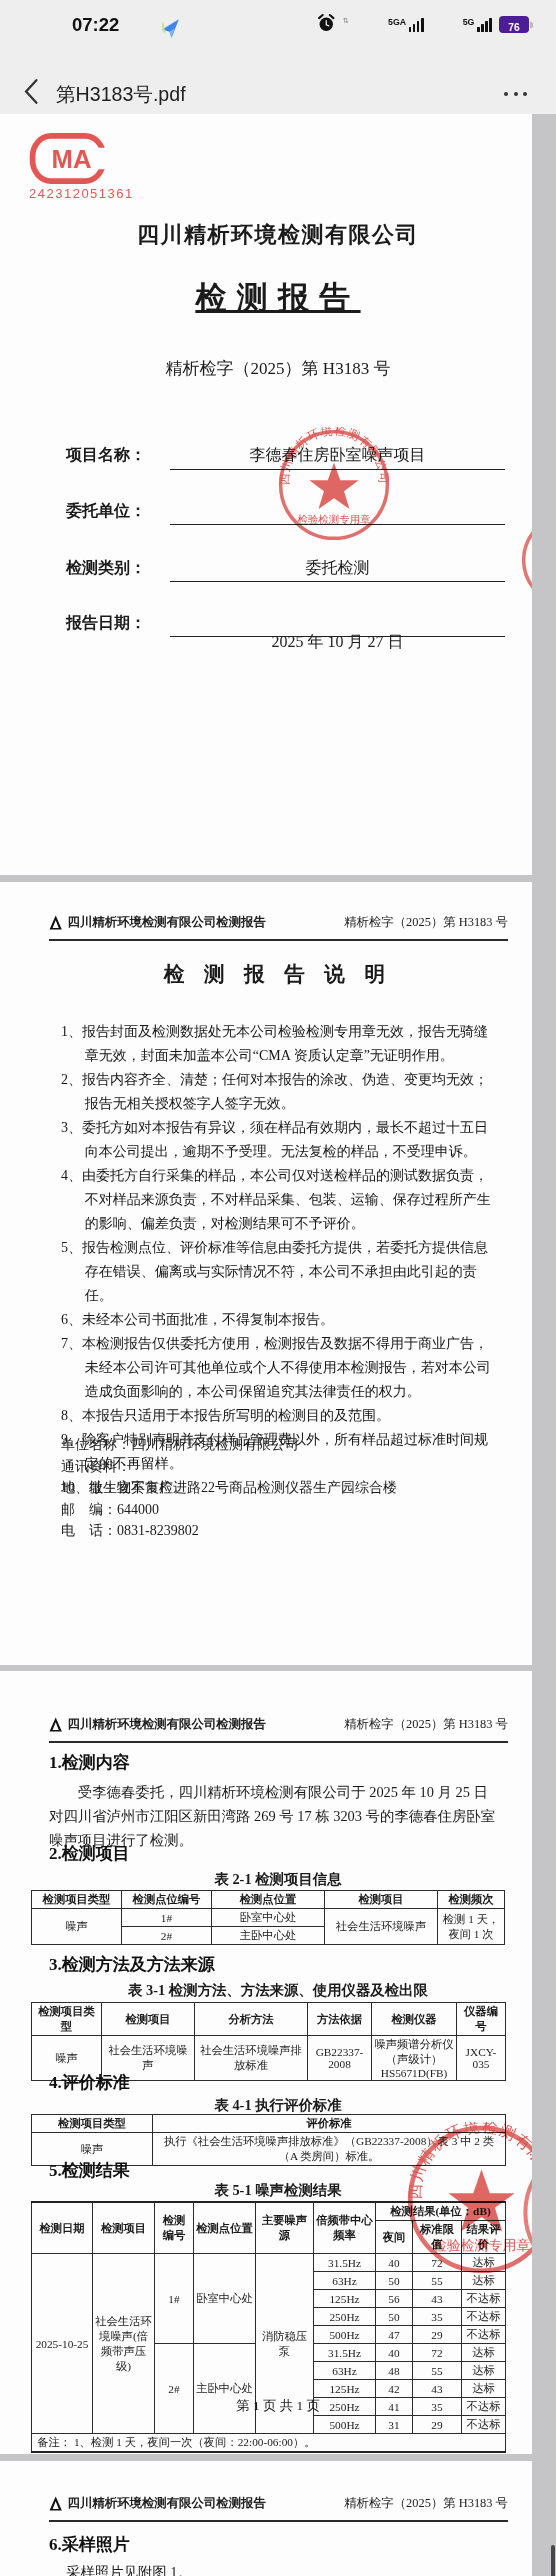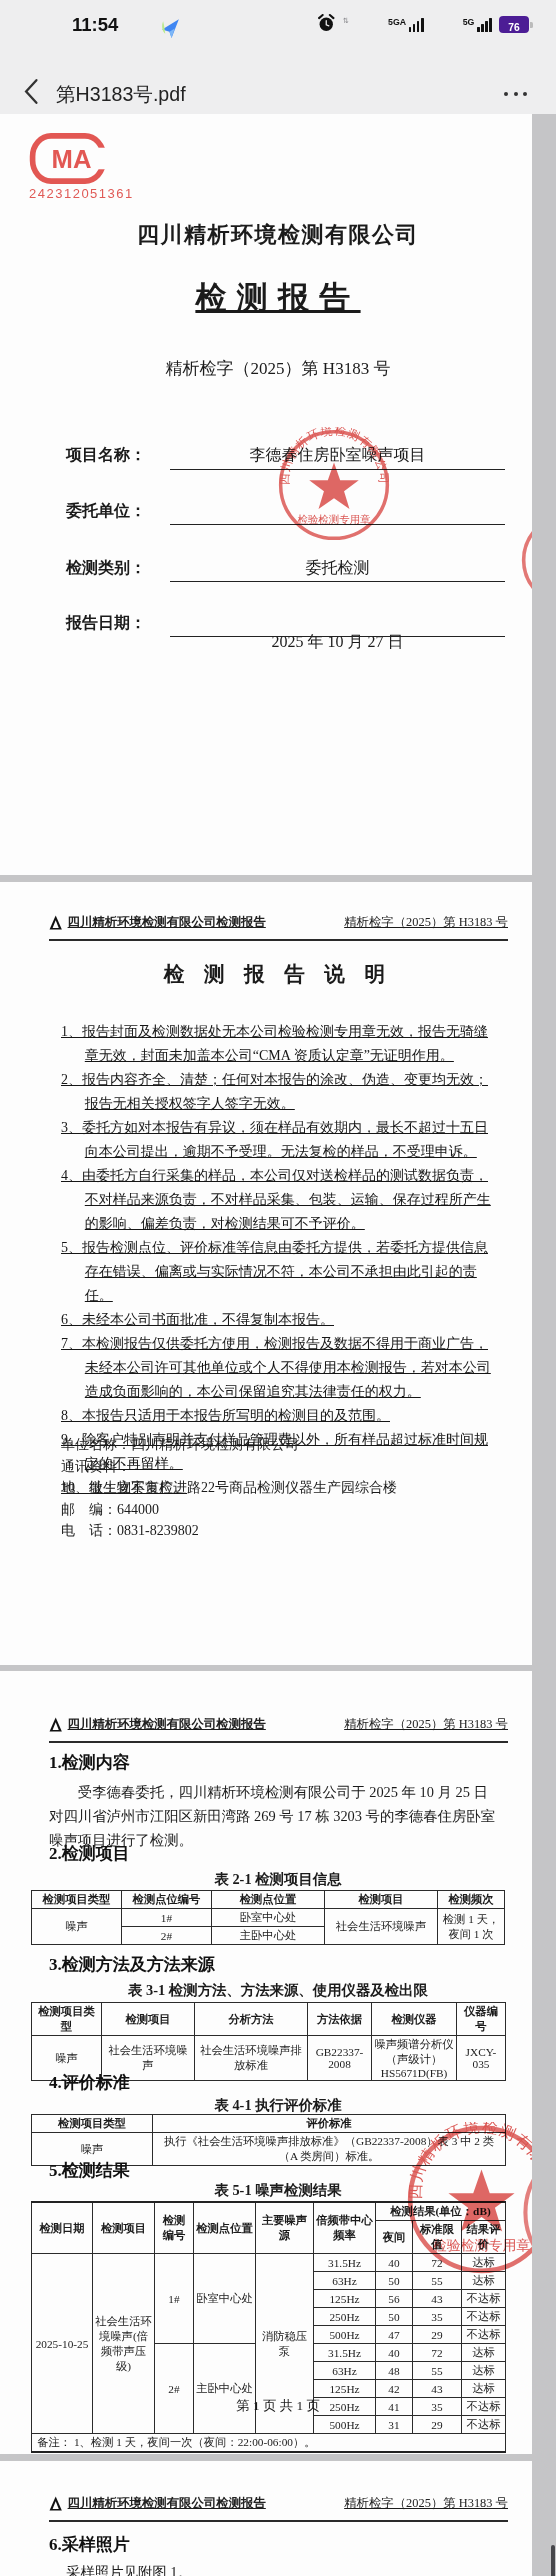--- a/index.html
+++ b/index.html
@@ -20,21 +20,21 @@
   .batt span{font:700 10.3px "Liberation Sans",sans-serif;color:#fff;}
   .batt:after{content:"";position:absolute;right:-3.6px;top:5.2px;width:2.6px;height:6.2px;background:#bbb;
         border-radius:0 1.5px 1.5px 0;}
   .updn{font:400 7.2px "DejaVu Sans",sans-serif;color:#8a8a8e;transform:translateY(-4.1px);}
   .backbtn{position:absolute;left:21.6px;top:78px;width:20.6px;height:27px;cursor:pointer;}
   .doc-title{position:absolute;left:56px;top:81px;font:400 19.6px "Liberation Sans",sans-serif;color:#222;}
   .morebtn{position:absolute;right:29px;top:92px;display:flex;gap:5.2px;cursor:pointer;}
   .morebtn i{width:4.1px;height:4.1px;border-radius:50%;background:#333;display:block;}
   
   .page{position:absolute;left:0;width:532px;background:#fdfdfd;overflow:hidden;}
-  .phead{position:absolute;left:49px;width:459px;display:flex;align-items:center;text-decoration:underline;}
+  .phead{position:absolute;left:49px;width:459px;display:flex;align-items:center;}
   .phead .ptitle{font:700 12.4px "Liberation Serif",serif;color:#222;margin-left:5.2px;}
   .phead .pno{margin-left:auto;font:400 12.4px "Liberation Serif",serif;color:#222;}
   .prule{position:absolute;left:49px;width:459px;height:1.5px;background:#2a2a2a;}
   .center{position:absolute;left:0;width:556px;text-align:center;}
   .sechead{position:absolute;left:49px;font:700 17px "Liberation Serif",serif;color:#111;}
   
   .cma-code{position:absolute;left:29px;top:72px;font:400 13px "Liberation Sans",sans-serif;
             color:#e05a56;letter-spacing:1.5px;}
   .fieldlabel{position:absolute;left:66px;font:600 16px "Liberation Serif",serif;}
   .fieldvalue{position:absolute;left:170px;width:335px;text-align:center;font:400 16px "Liberation Serif",serif;}
@@ -46,32 +46,32 @@
   .dtable{position:absolute;left:31px;width:474px;}
   .dtable th,.dtable td{border:0.8px solid #2b2b2b;font:400 11.3px "Liberation Serif",serif;
       text-align:center;vertical-align:middle;padding:1px 2.1px;color:#1b1b1b;}
   .dtable th{font-weight:600;}
   .tb-top2{border-top:1.5px solid #2b2b2b;}
   .t5{border-top:2.6px double #222;border-bottom:2.6px double #222;}
   .note-cell{text-align:left !important;padding-left:5.2px !important;}
   .scrollbar{position:absolute;left:551px;top:2545px;width:3.6px;height:343px;background:#47474b;
              border-radius:2.1px;z-index:40;cursor:pointer;}
   .itemlist{position:absolute;left:61px;top:138px;width:438px;font:400 14px "Liberation Serif",serif;
-            line-height:24px;color:#161616;text-decoration:underline;}
+            line-height:24px;color:#161616;}
   .itemlist p{margin:0;padding-left:1.7em;text-indent:-1.7em;}
   .contact{position:absolute;left:61px;width:443px;font:400 14px "Liberation Serif",serif;line-height:21.6px;}
   .contact div{white-space:pre-wrap;}
 </style>
 </head>
 <body>
 
 <div class="screen">
 
   <div class="topbar">
-    <div class="time">11:54</div>
+    <div class="time">07:22</div>
     <div class="navloc">
       <svg width="23" height="23" viewBox="0 0 44 44">
         <path d="M6 26 L20 30 L24 42 L38 6 Z" fill="#3f86f2"></path>
         <path d="M20 30 L24 42 L30 24 Z" fill="#7db7f7"></path>
         <path d="M8 10 C4 18 6 30 12 34 L10 20 Z" fill="#b9e98e"></path>
       </svg>
     </div>
     <div class="sb-right">
       <span>
         <svg width="18.5" height="18.5" viewBox="0 0 36 36">

